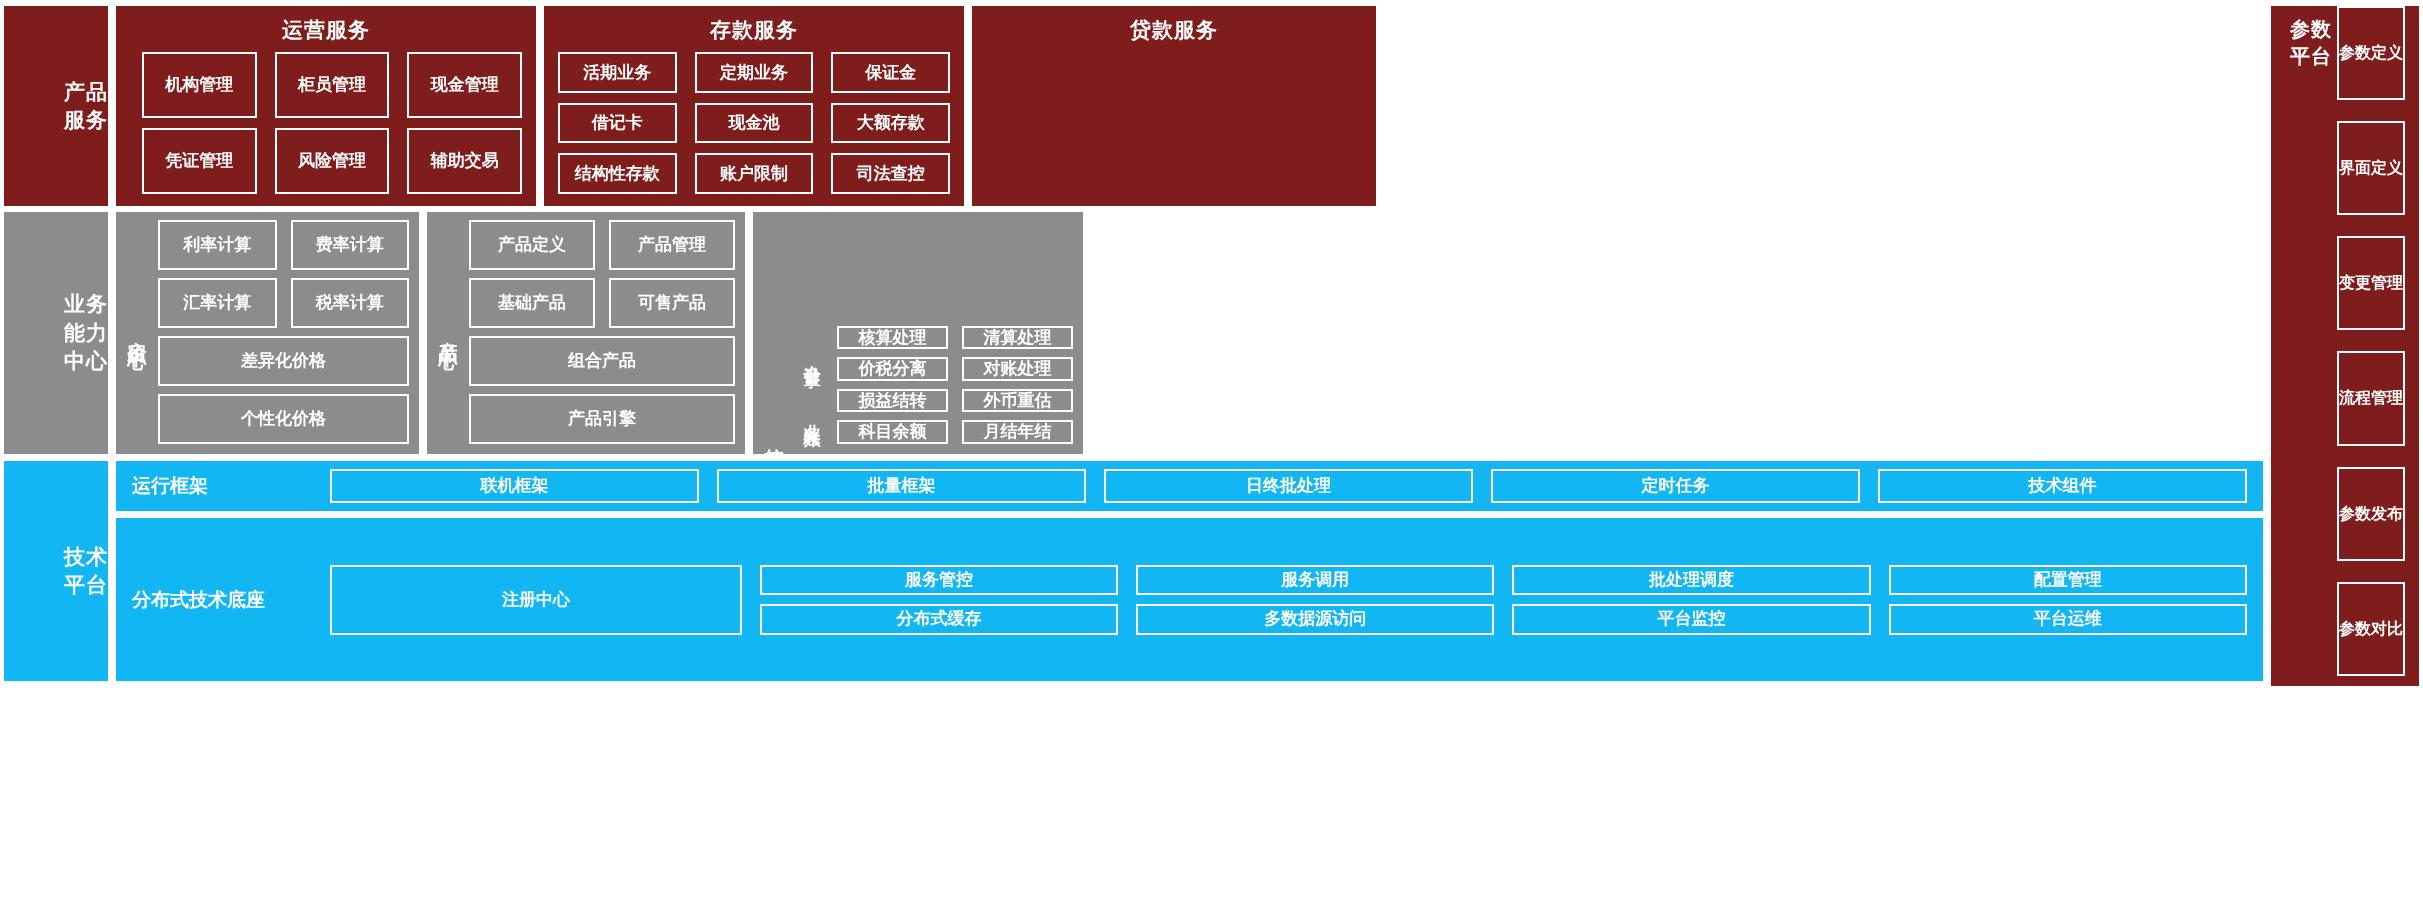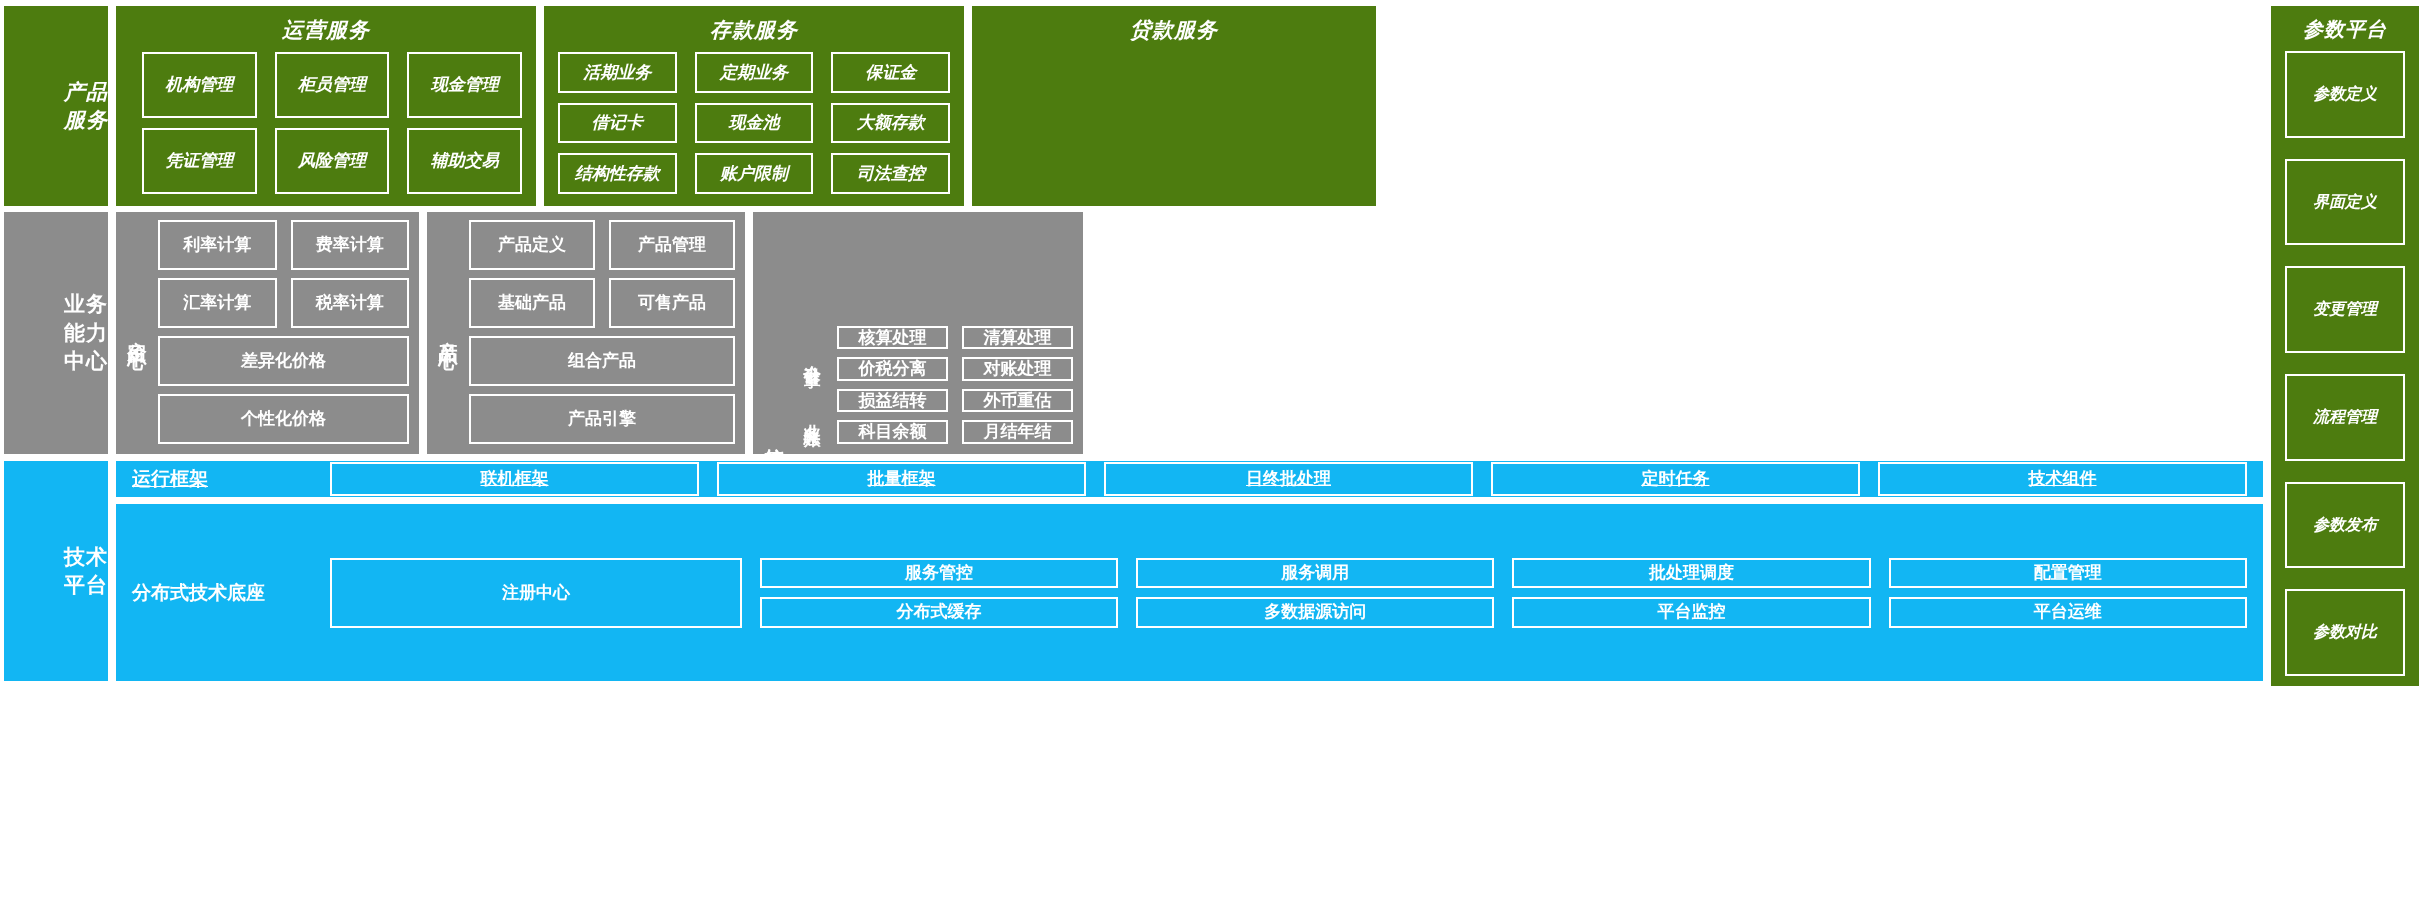--- a/index.html
+++ b/index.html
@@ -6,21 +6,21 @@
   body{
     width:2423px;height:919px;
     font-family:"Liberation Sans","DejaVu Sans",sans-serif;
     color:#ffffff;
     overflow:hidden;
   }
   .canvas{position:relative;width:2423px;height:919px;box-sizing:border-box;padding:6px 4px 4px 4px;}
 
   
   .panel{box-sizing:border-box;position:relative;}
-  .teal{background:#4d7c0f;font-style:italic;}
+  .teal{background:#7f1d1d;}
   .gray{background:#8C8C8C;}
   .brightblue{background:#12B6F3;}
 
   
   .box{
     box-sizing:border-box;
     border:2px solid #ffffff;
     display:flex;align-items:center;justify-content:center;
     text-align:center;
     font-weight:bold;
@@ -53,21 +53,21 @@
   .dep{flex:0 0 420px;}
   .loan{flex:0 0 404px;}
 
   .grid-3x2{grid-template-columns:repeat(3,1fr);grid-template-rows:repeat(2,1fr);margin-left:12px;}
   .grid-3x3{grid-template-columns:repeat(3,1fr);grid-template-rows:repeat(3,1fr);}
 
   
   .param{
     position:absolute;right:4px;top:6px;width:148px;height:680px;
     box-sizing:border-box;padding:0 14px 10px 14px;
-    display:flex;flex-direction:column;
+    display:flex;flex-direction:row;
   }
   .param .group-title{font-size:20px;}
   .param-list{flex:1;display:grid;grid-template-rows:repeat(6,1fr);gap:21px;}
   .param-list .box{font-size:16px;}
 
   
   .row2{display:flex;gap:8px;height:242px;margin-top:6px;align-items:stretch;}
   .center{display:flex;padding:8px 10px 10px 8px;box-sizing:border-box;gap:8px;}
   .center-body{flex:1;display:grid;gap:8px 14px;}
   .center .box{font-size:17px;}
@@ -86,21 +86,21 @@
   .acct-sub .vlabel{flex:1;font-size:17px;letter-spacing:2px;}
   .acct-grid{flex:1;display:grid;grid-template-columns:repeat(2,1fr);grid-template-rows:repeat(4,1fr);gap:8px 14px;}
 
   
   .row3{display:flex;gap:8px;height:220px;margin-top:7px;align-items:stretch;}
   .tech-main{flex:1;display:flex;flex-direction:column;gap:7px;}
   .tech-band{display:flex;align-items:center;box-sizing:border-box;padding:0 16px;gap:18px;}
   .band-label{font-weight:bold;font-size:19px;white-space:nowrap;flex:0 0 auto;width:180px;}
   .band-items{flex:1;display:grid;gap:9px 18px;}
   .band-items .box{font-size:17px;}
-  .run-band{height:36px;text-decoration:underline;}
+  .run-band{height:50px;}
   .run-items{grid-template-columns:repeat(5,1fr);grid-template-rows:1fr;height:34px;}
   .base-band{flex:1;}
   .base-items{grid-template-columns:1.15fr 1fr 1fr 1fr 1fr;grid-template-rows:repeat(2,1fr);height:70px;}
   .tall{grid-row:1 / span 2;}
 
   .devops{
     flex:0 0 148px;box-sizing:border-box;padding:0 14px 10px 14px;
     display:flex;flex-direction:column;
   }
   .devops .group-title{font-size:21px;padding-top:8px;padding-bottom:6px;}

